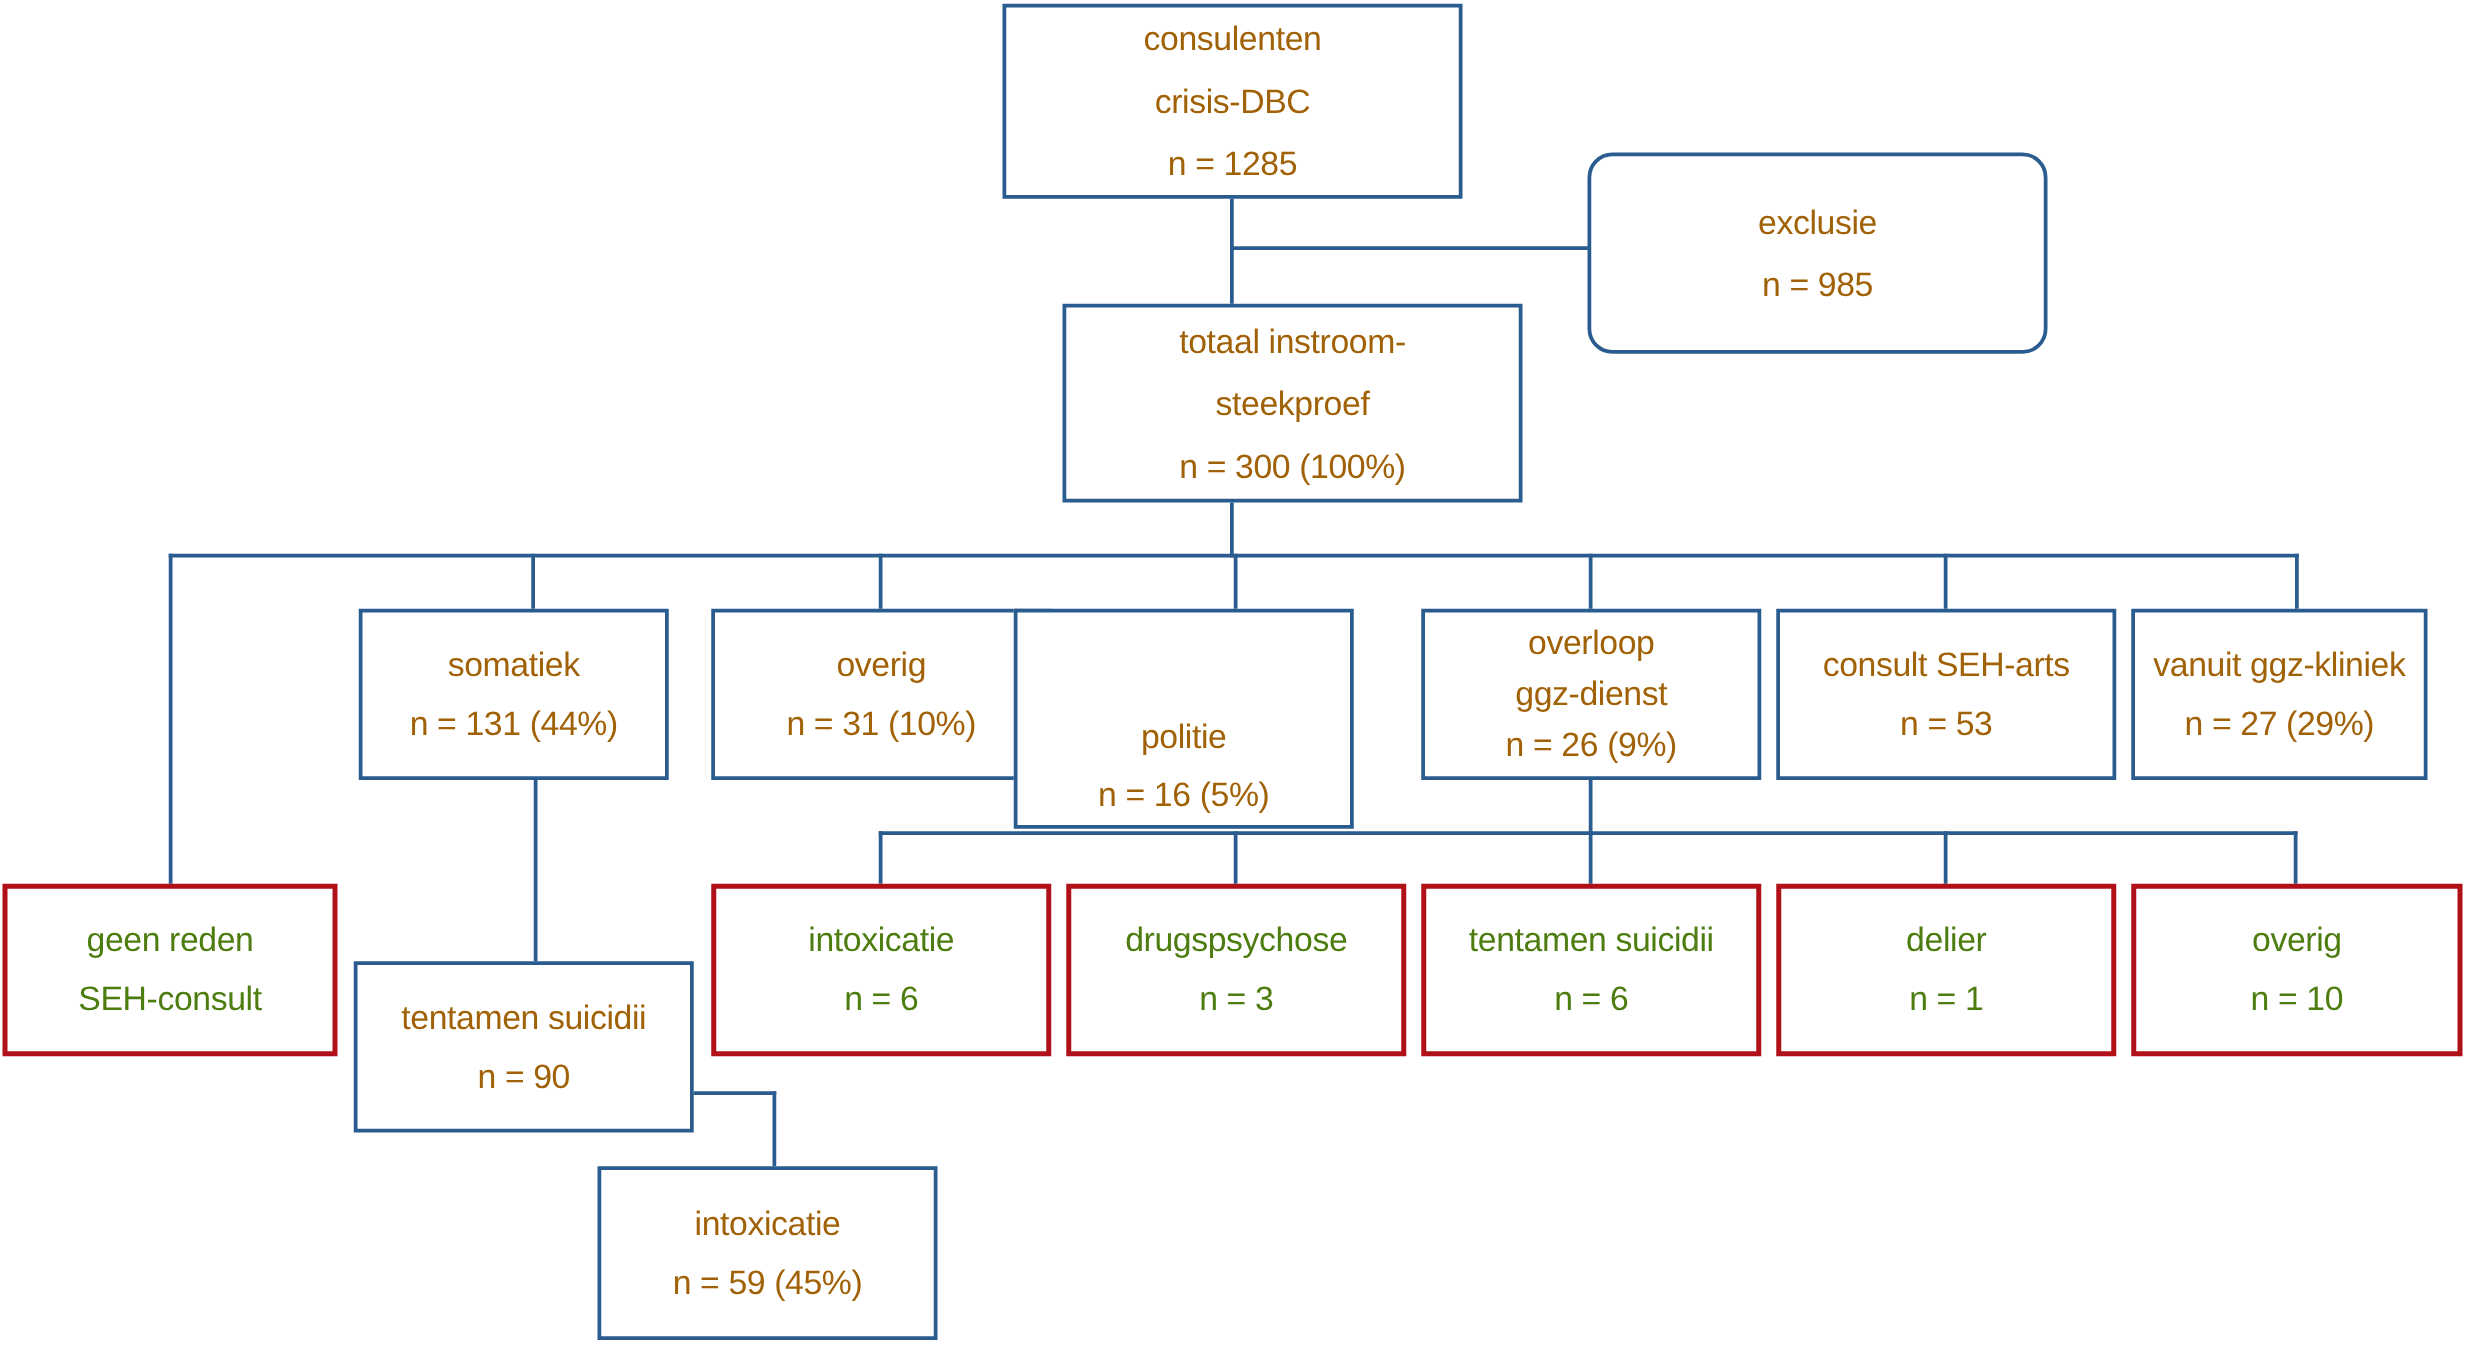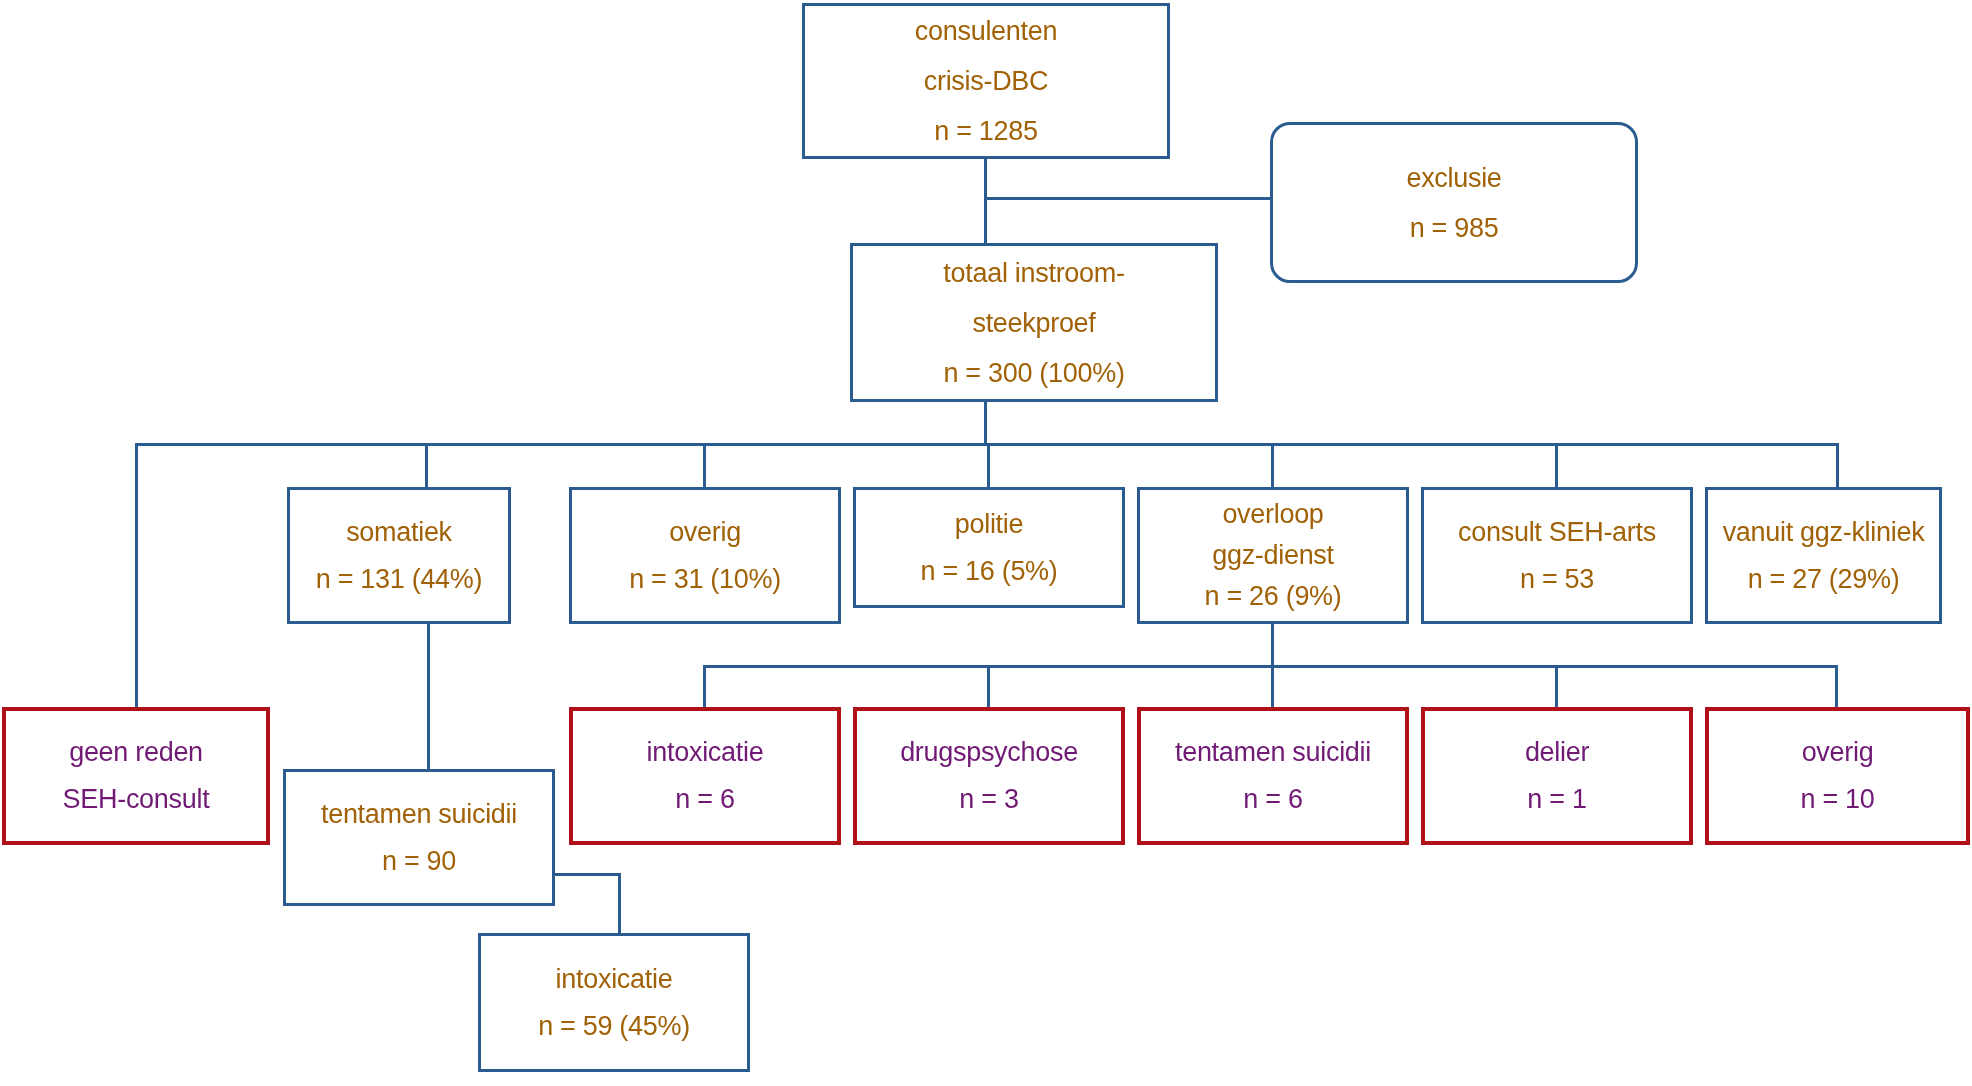--- a/index.html
+++ b/index.html
@@ -17,21 +17,21 @@
     justify-content:center; align-items:center;
     text-align:center;
     background:#ffffff;
     font-size:27px;
     letter-spacing:-0.3px;
   }
   .node .ln { line-height:47px; white-space:nowrap; }
   .node.roomy .ln { line-height:50px; }
   .node.tight .ln { line-height:41px; }
   .blue { border:3px solid #2a5c8f; color:#a16207; }
-  .red  { border:4px solid #b01118; color:#701a75; }
+  .red  { border:4px solid #b01118; color:#4d7c0f; }
   .cn { position:absolute; background:#2a5c8f; }
 </style>
 </head>
 <body>
 
 <div id="canvas">
 
   <div class="cn" style="left:984px; top:157px; width:3px; height:89px;"></div>
   <div class="cn" style="left:984px; top:197px; width:289px; height:3px;"></div>
   <div class="cn" style="left:984px; top:400px; width:3px; height:46px;"></div>
@@ -64,31 +64,31 @@
     <div class="ln">exclusie</div>
     <div class="ln">n = 985</div>
   </div>
 
   <div class="node blue roomy" style="left:802px; top:243px; width:368px; height:159px;margin-left:48px;">
     <div class="ln">totaal instroom-</div>
     <div class="ln">steekproef</div>
     <div class="ln">n = 300 (100%)</div>
   </div>
 
-  <div class="node blue" style="left:287px; top:487px; width:224px; height:137px;">
+  <div class="node blue" style="left:287px; top:487px; width:248px; height:137px;">
     <div class="ln">somatiek</div>
     <div class="ln">n = 131 (44%)</div>
   </div>
 
   <div class="node blue" style="left:569px; top:487px; width:272px; height:137px;">
     <div class="ln">overig</div>
     <div class="ln">n = 31 (10%)</div>
   </div>
 
-  <div class="node blue" style="left:853px; top:487px; width:272px; height:121px;">
+  <div class="node blue" style="left:811px; top:487px; width:272px; height:176px;justify-content:flex-end;">
     <div class="ln">politie</div>
     <div class="ln">n = 16 (5%)</div>
   </div>
 
   <div class="node blue tight" style="left:1137px; top:487px; width:272px; height:137px;">
     <div class="ln">overloop</div>
     <div class="ln">ggz-dienst</div>
     <div class="ln">n = 26 (9%)</div>
   </div>
 

